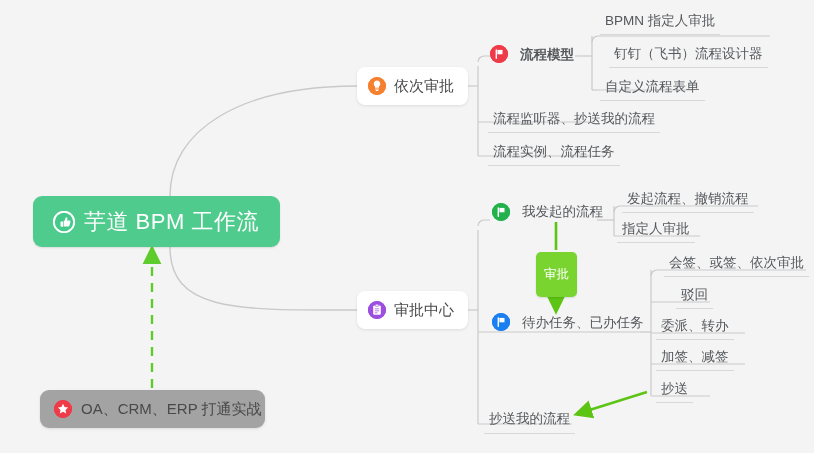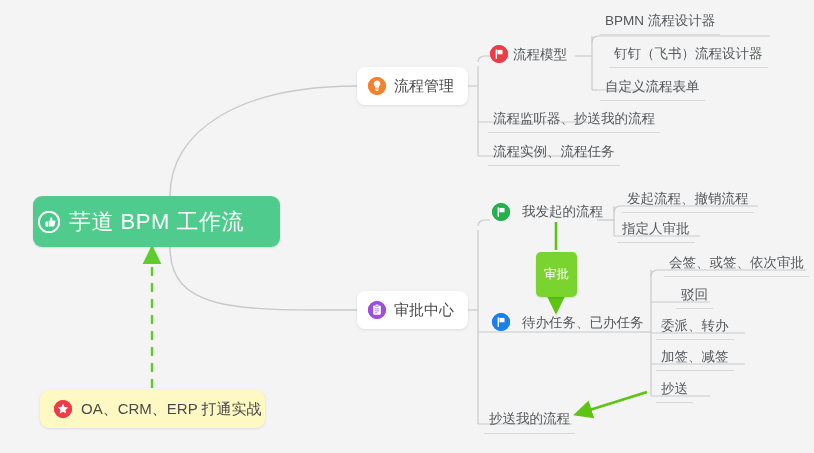--- a/index.html
+++ b/index.html
@@ -14,21 +14,21 @@
   svg.links{position:absolute;left:0;top:0;width:814px;height:453px;pointer-events:none;}
 
   .node{position:absolute;box-sizing:border-box;white-space:nowrap;}
 
   
   .root{
     left:33px;top:196px;width:247px;height:51px;
     background:#4ecb8d;border-radius:9px;
     display:flex;align-items:center;
     box-shadow:0 1px 2px rgba(0,0,0,.10);
-    padding-left:5px;
+    padding-left:20px;
   }
   .root .label{
     color:#ffffff;font-size:22px;letter-spacing:.5px;
     margin-left:9px;
   }
 
   
   .card{
     background:#ffffff;border-radius:8px;
     display:flex;align-items:center;
@@ -50,21 +50,21 @@
     left:536px;top:252px;
     background:#79d42f;border-radius:5px;
     color:#fff;font-size:12.5px;
     padding:14px 8px;
     box-shadow:0 1px 2px rgba(0,0,0,.12);
   }
 
   
   .callout{
     left:40px;top:390px;width:225px;height:38px;
-    background:#fef9c3;border-radius:9px;
+    background:#a3a3a3;border-radius:9px;
     display:flex;align-items:center;
     box-shadow:0 1px 3px rgba(0,0,0,.10);
     padding-left:14px;
   }
   .callout .label{font-size:15px;color:#4a4a4a;margin-left:9px;}
 
   
   .ico{display:inline-block;border-radius:50%;position:relative;flex:none;}
   .ico-lg{width:22px;height:22px;}
   .ico-md{width:18px;height:18px;}
@@ -146,35 +146,35 @@
 
   <div class="node card" style="left:357px;top:67px;">
     <span class="ico ico-md" style="background:#f5812f;">
       <svg width="18" height="18" viewBox="0 0 18 18">
         <circle cx="9" cy="9" r="9" fill="#f5812f"></circle>
         <path d="M9 3.6 a3.3 3.3 0 0 1 2 5.9 v1.2 h-4 v-1.2 a3.3 3.3 0 0 1 2 -5.9 z" fill="#ffffff"></path>
         <rect x="7.1" y="11.4" width="3.8" height="1" rx="0.5" fill="#ffffff"></rect>
         <rect x="7.6" y="12.9" width="2.8" height="1" rx="0.5" fill="#ffffff"></rect>
       </svg>
     </span>
-    <span class="label">流程管理</span>
+    <span class="label">依次审批</span>
   </div>
 
   <div class="node" style="left:490px;top:45px;display:flex;align-items:center;">
     <span class="ico ico-md" style="background:#ef3a48;">
       <svg width="18" height="18" viewBox="0 0 18 18">
         <circle cx="9" cy="9" r="9" fill="#ef3a48"></circle>
         <rect x="5.6" y="4.3" width="1.4" height="9.6" rx="0.6" fill="#ffffff"></rect>
         <path d="M7.4 4.9 h5.1 v4.4 h-5.1 z" fill="#ffffff"></path>
       </svg>
     </span>
-    <span class="leaf" style="padding-bottom:0;">流程模型</span>
-  </div>
-
-  <div class="node leaf ul" style="left:600px;top:12px;">BPMN 流程设计器</div>
+    <span class="leaf" style="padding-bottom:0;margin-left:7px;font-weight:bold;">流程模型</span>
+  </div>
+
+  <div class="node leaf ul" style="left:600px;top:12px;">BPMN 指定人审批</div>
   <div class="node leaf ul" style="left:609px;top:45px;">钉钉（飞书）流程设计器</div>
   <div class="node leaf ul" style="left:600px;top:78px;">自定义流程表单</div>
 
   <div class="node leaf ul" style="left:488px;top:110px;">流程监听器、抄送我的流程</div>
   <div class="node leaf ul" style="left:488px;top:143px;">流程实例、流程任务</div>
 
   <div class="node card" style="left:357px;top:291px;">
     <span class="ico ico-md" style="background:#9c4ee0;">
       <svg width="18" height="18" viewBox="0 0 18 18">
         <circle cx="9" cy="9" r="9" fill="#9c4ee0"></circle>

